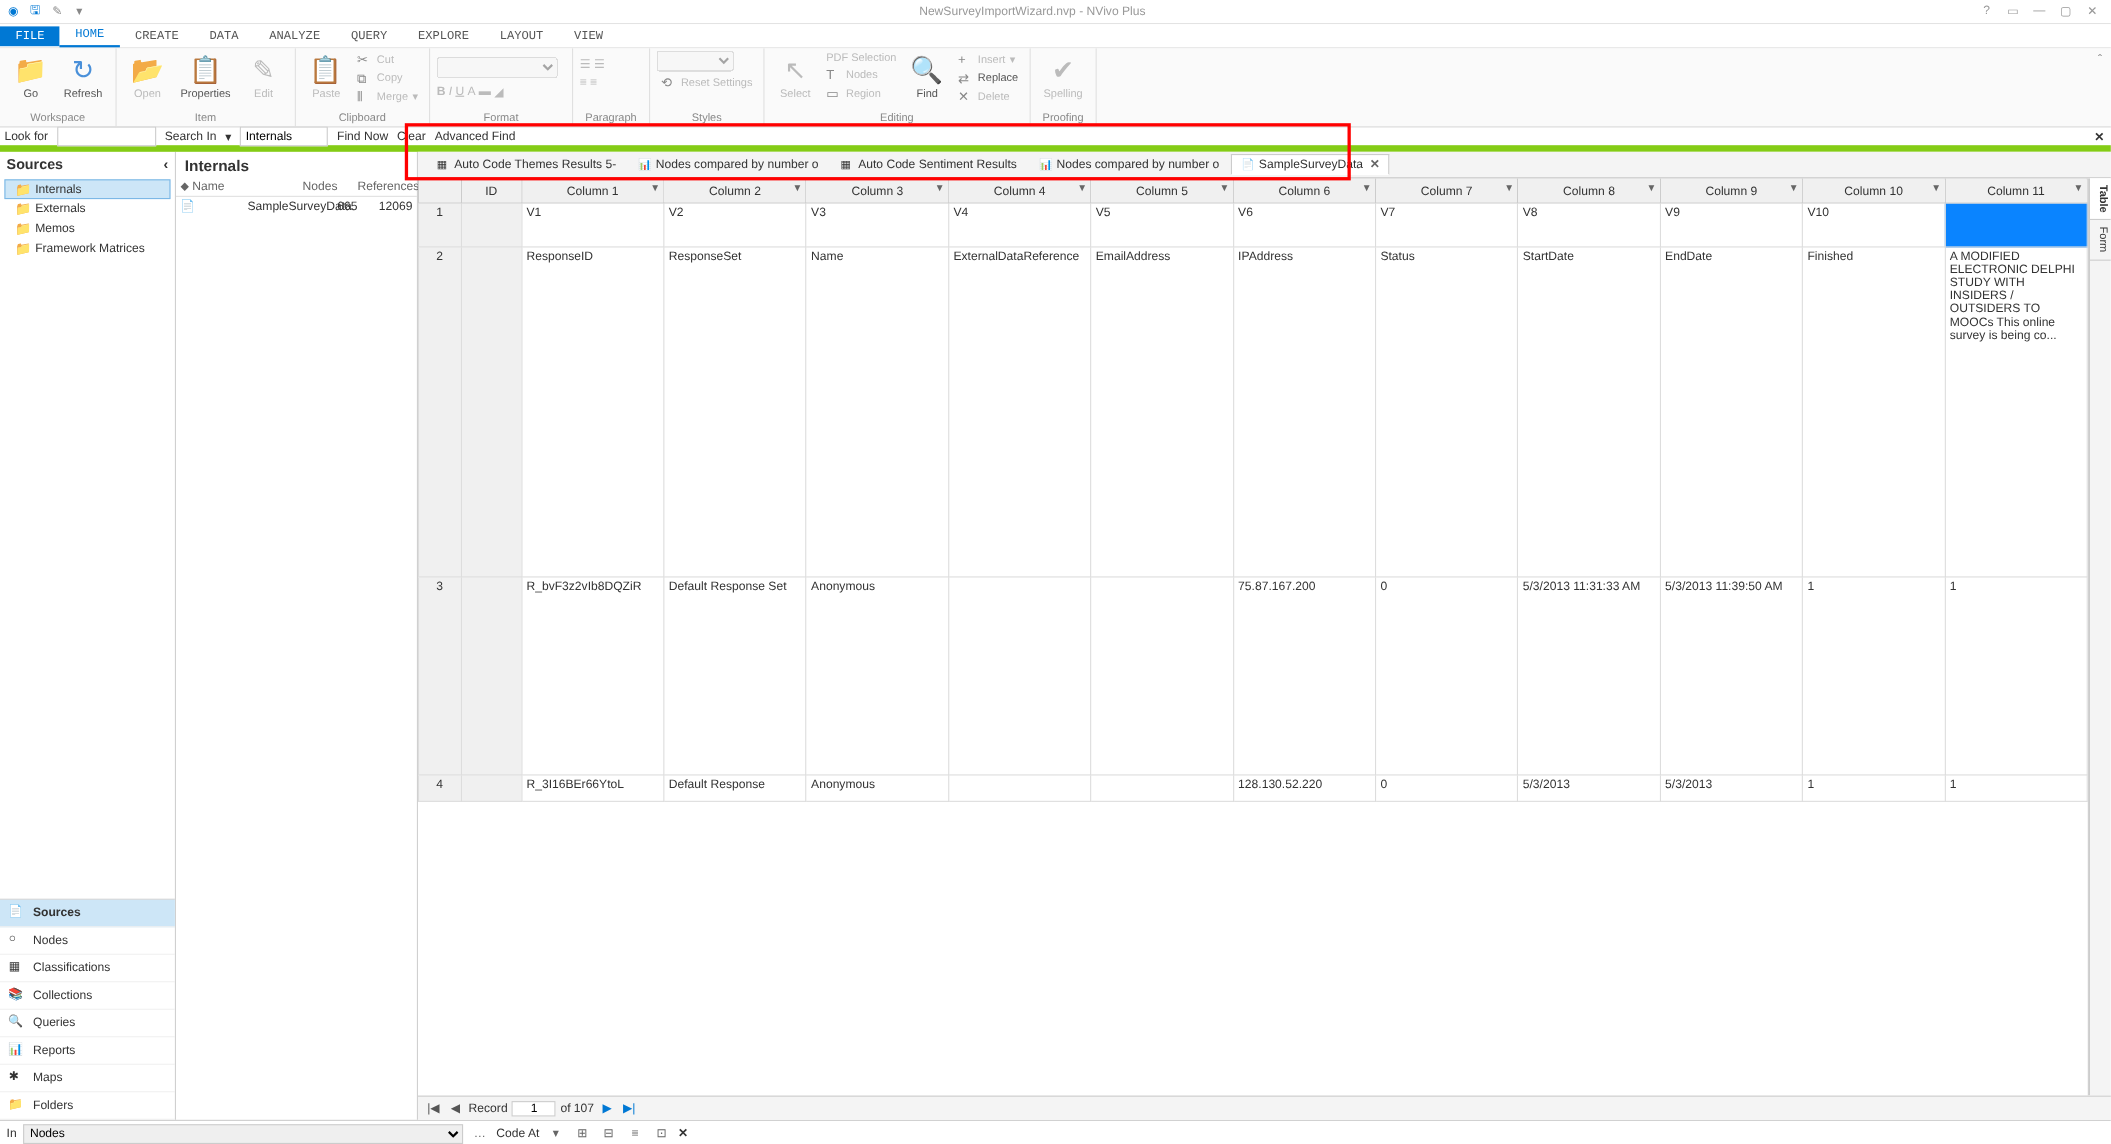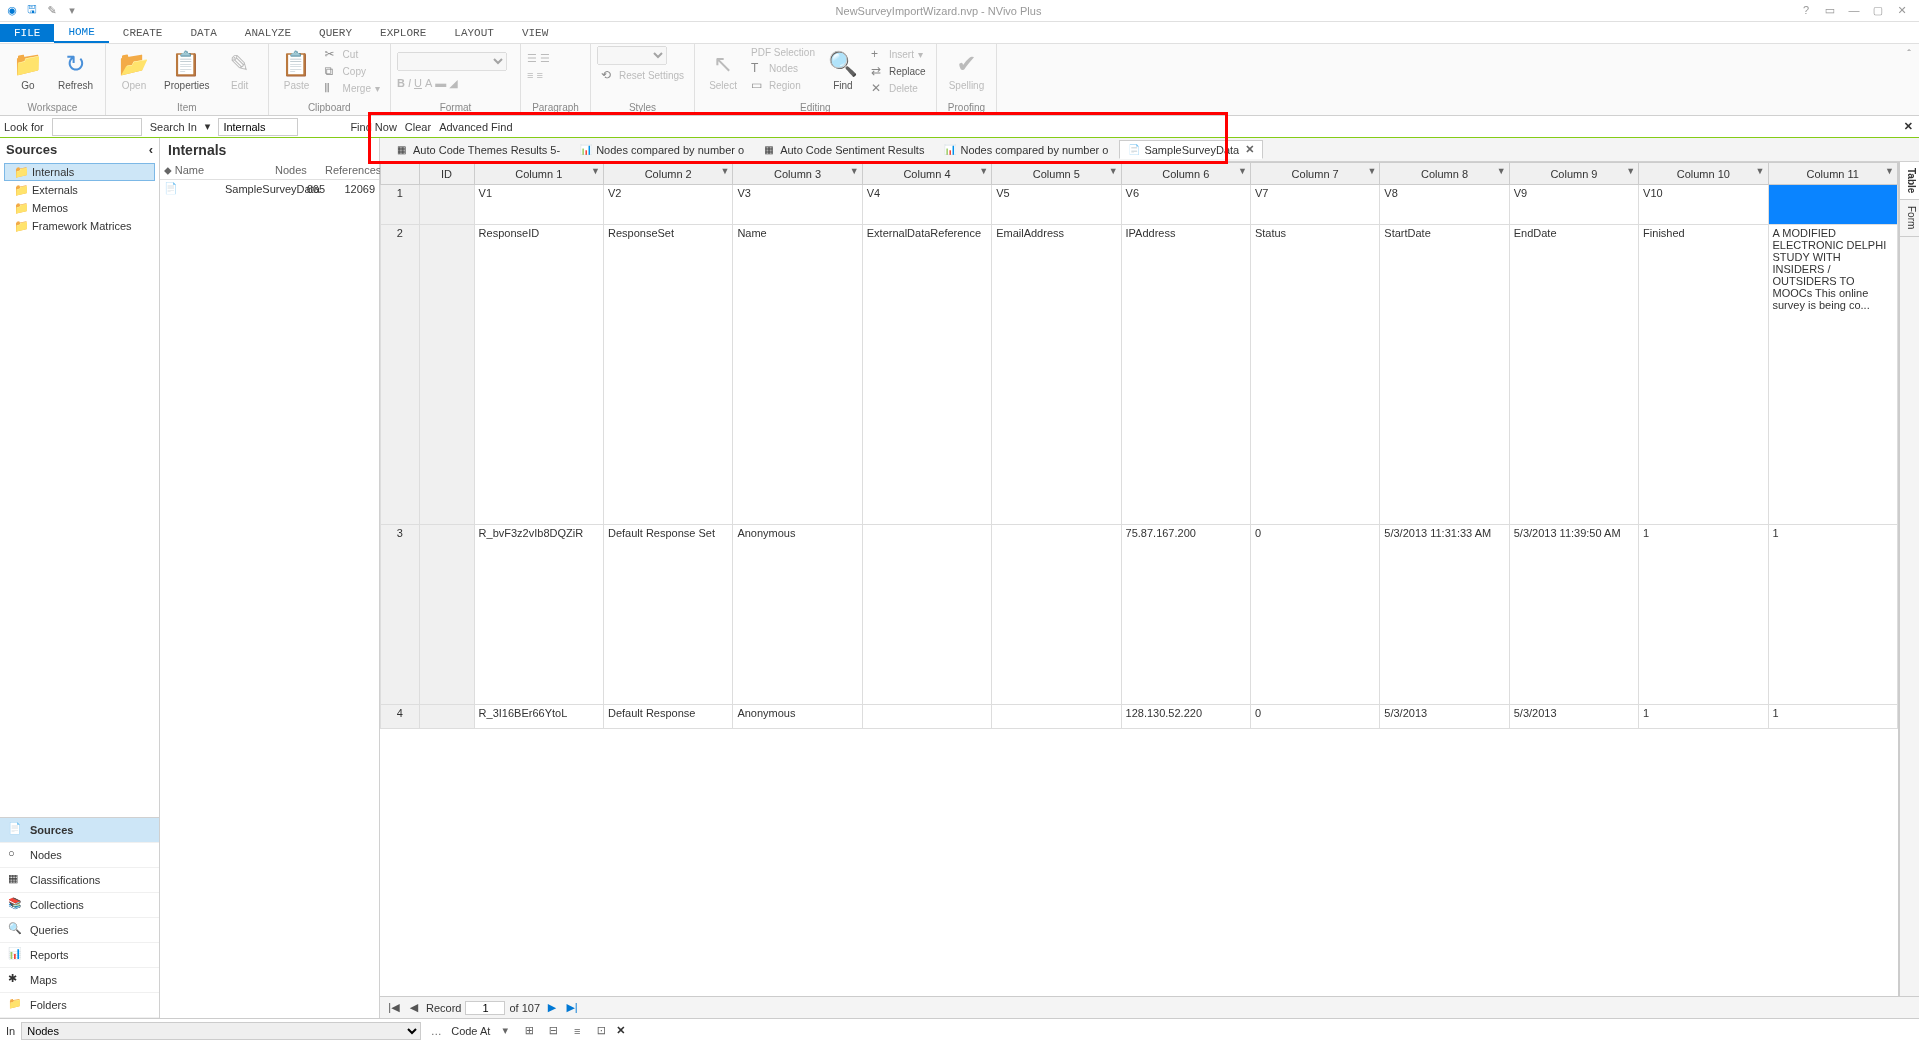--- a/index.html
+++ b/index.html
@@ -23,21 +23,21 @@
 .ribbon-btn { display: flex; flex-direction: column; align-items: center; justify-content: flex-start; padding: 2px 6px; cursor: pointer; min-width: 36px; }
 .ribbon-btn .icon { width: 24px; height: 24px; display: flex; align-items: center; justify-content: center; font-size: 18px; color: #888; }
 .ribbon-btn.big .icon { width: 32px; height: 32px; font-size: 24px; }
 .ribbon-btn .text { font-size: 10px; color: #555; text-align: center; line-height: 1.1; }
 .ribbon-btn.disabled .icon, .ribbon-btn.disabled .text { color: #bbb; }
 .ribbon-small { display: flex; align-items: center; gap: 4px; padding: 1px 4px; cursor: pointer; font-size: 10px; color: #555; }
 .ribbon-small.disabled { color: #bbb; }
 .ribbon-small .icon { width: 14px; height: 14px; font-size: 12px; color: #888; }
 .ribbon-col { display: flex; flex-direction: column; gap: 1px; justify-content: center; }
 
-.findbar { display: flex; align-items: center; height: 22px; background: #fff; border-bottom: 1px solid #84cc16; padding: 0 4px; gap: 8px; font-size: 11px; position: relative; }
+.findbar { display: flex; align-items: center; height: 22px; background: #fff; border-bottom: 6px solid #84cc16; padding: 0 4px; gap: 8px; font-size: 11px; position: relative; }
 .findbar input, .findbar select { font-size: 11px; border: 1px solid #ccc; padding: 1px 4px; height: 18px; }
 .findbar .close-x { position: absolute; right: 6px; font-weight: bold; cursor: pointer; }
 
 .main-area { display: flex; height: calc(100vh - 160px); }
 
 .leftpanel { width: 160px; display: flex; flex-direction: column; border-right: 1px solid #d0d0d0; }
 .sources-header { display: flex; justify-content: space-between; align-items: center; padding: 4px 6px; font-weight: bold; font-size: 13px; }
 .tree { padding: 2px 4px; flex: 1; overflow: auto; }
 .tree-item { display: flex; align-items: center; gap: 4px; padding: 2px 10px; cursor: pointer; font-size: 11px; }
 .tree-item.selected { background: #cde6f7; border: 1px solid #7cb8e6; padding: 1px 9px; }
@@ -260,21 +260,21 @@
   <div style="flex:1;"></div>
   <div style="padding:4px 8px;color:#888;">ˆ</div>
 </div>
 
 <div class="findbar">
   <span>Look for</span>
   <input type="text" style="width: 90px;">
   <span>Search In</span>
   <span>▾</span>
   <input type="text" style="width: 80px;" value="Internals">
-  <a href="#" style="color:#333;text-decoration:none;margin-left:44px;">Find Now</a>
+  <a href="#" style="color:#333;text-decoration:none;">Find Now</a>
   <a href="#" style="color:#333;text-decoration:none;">Clear</a>
   <a href="#" style="color:#333;text-decoration:none;">Advanced Find</a>
   <span class="close-x">✕</span>
 </div>
 
 <div class="main-area">
 
   <div class="leftpanel">
     <div class="sources-header">
       <span>Sources</span>

